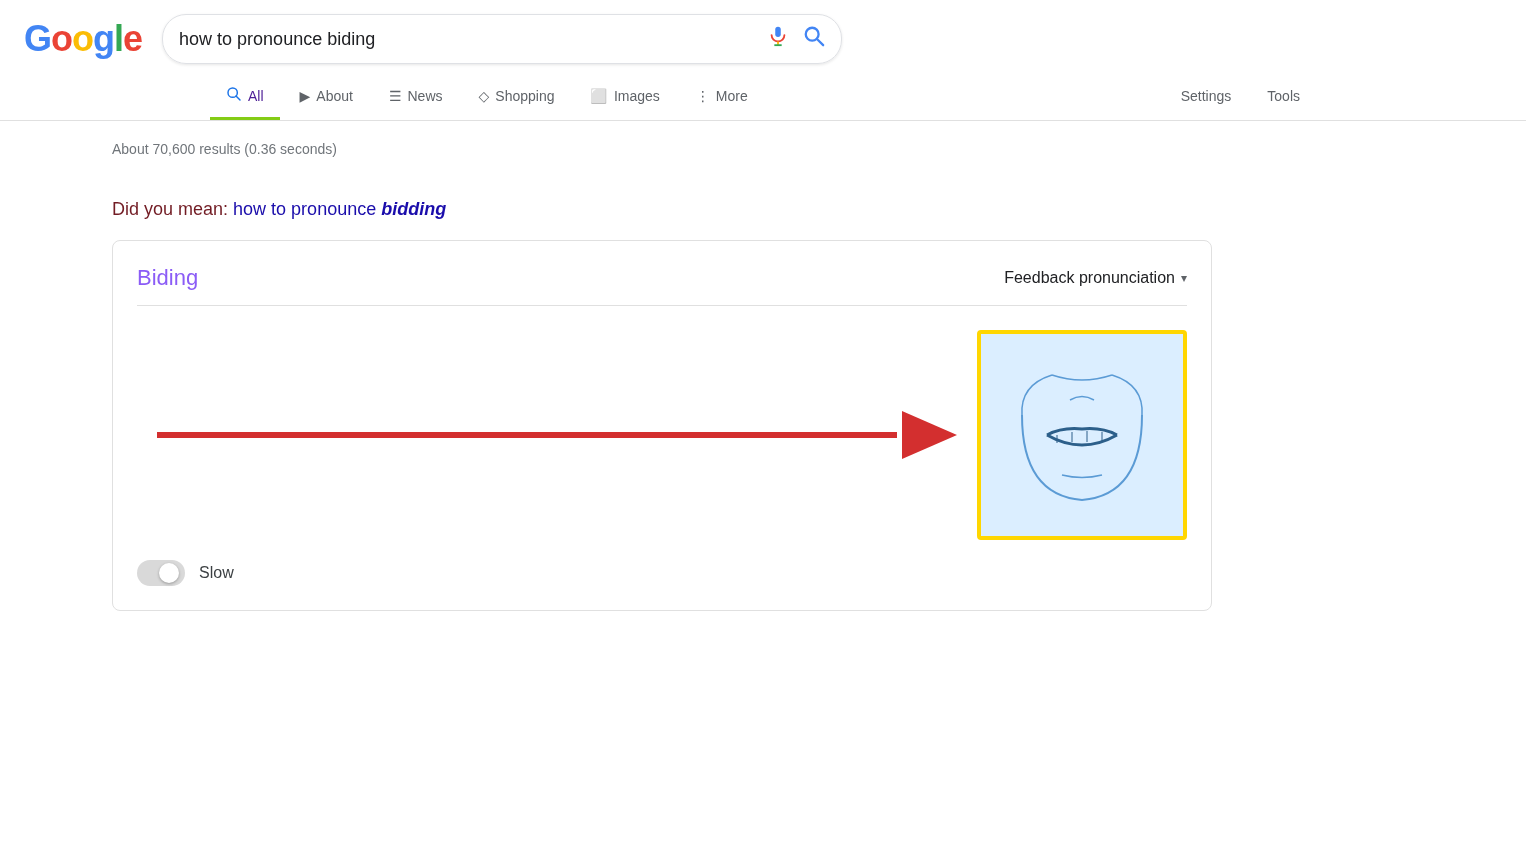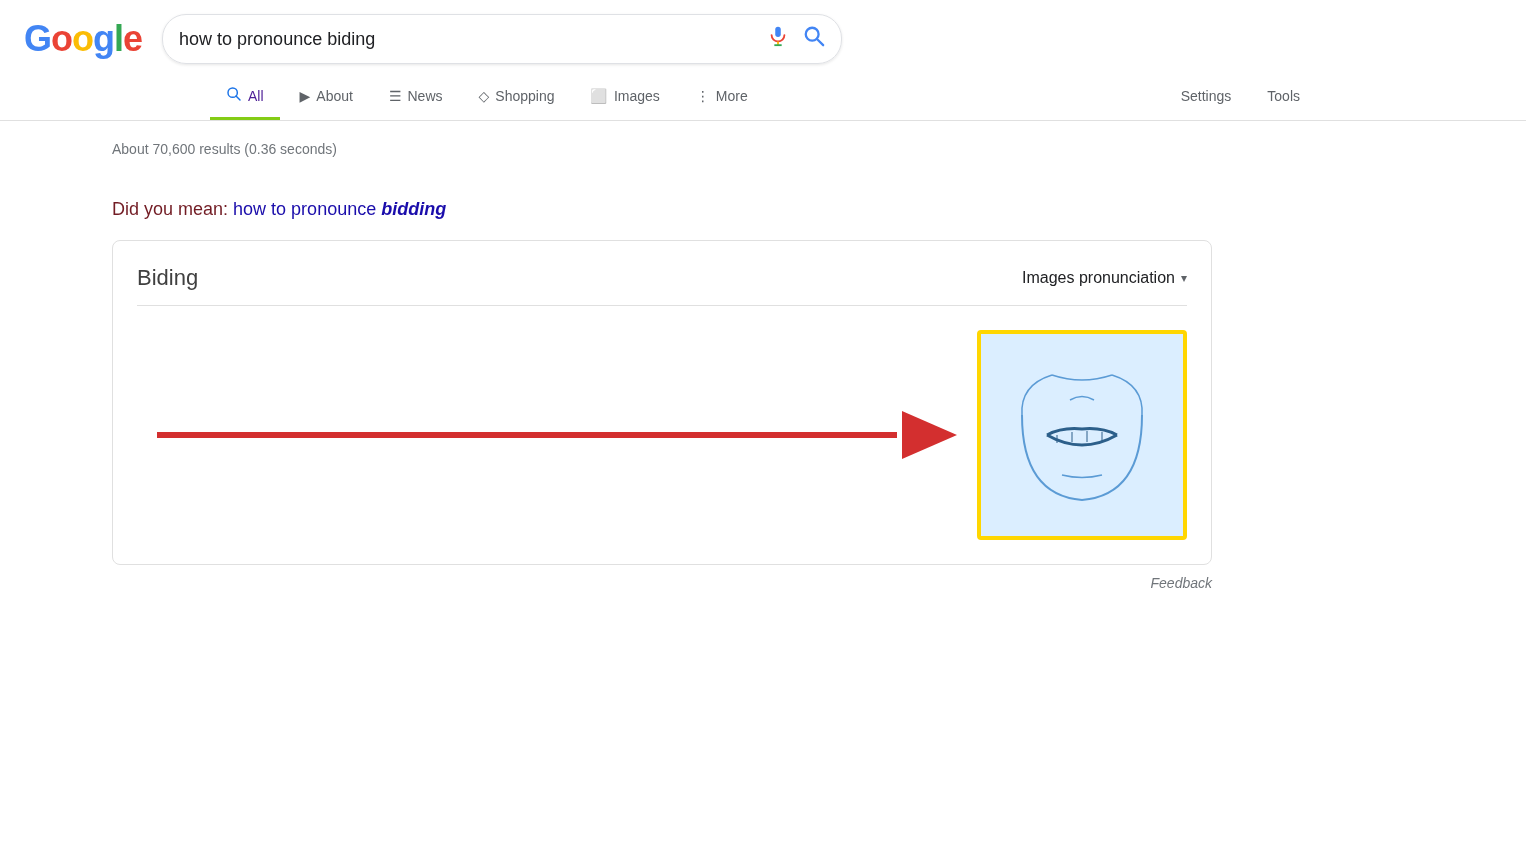--- a/index.html
+++ b/index.html
@@ -135,21 +135,21 @@
       display: flex;
       justify-content: space-between;
       align-items: center;
       padding-bottom: 14px;
       border-bottom: 1px solid #e0e0e0;
       margin-bottom: 24px;
     }
     .card-word {
       font-size: 22px;
       font-weight: 500;
-      color: #404040;
+      color: #8b5cf6;
     }
     .pronunciation-selector {
       display: flex;
       align-items: center;
       gap: 6px;
       font-size: 16px;
       color: #202124;
       cursor: pointer;
     }
     .dropdown-arrow {
@@ -357,21 +357,21 @@
     <a class="dym-link">
       <span>how to pronounce </span><span class="dym-bold">bidding</span>
     </a>
   </div>
 
   <div class="pronunciation-card">
 
     <div class="card-header">
       <span class="card-word">Biding</span>
       <div class="pronunciation-selector">
-        <span>Images pronunciation</span>
+        <span>Feedback pronunciation</span>
         <span class="dropdown-arrow">▾</span>
       </div>
     </div>
 
     <div class="pronunciation-body">
 
       <div class="arrow-container">
         <div class="arrow-line"></div>
         <div class="arrow-head"></div>
       </div>
@@ -395,20 +395,23 @@
           <line x1="55" y1="80" x2="55" y2="88" stroke="#2c5f8a" stroke-width="1"></line>
           <line x1="70" y1="77" x2="70" y2="87" stroke="#2c5f8a" stroke-width="1"></line>
           <line x1="85" y1="76" x2="85" y2="87" stroke="#2c5f8a" stroke-width="1"></line>
           <line x1="100" y1="77" x2="100" y2="87" stroke="#2c5f8a" stroke-width="1"></line>
 
           <path d="M60 120 Q80 125 100 120" stroke="#5b9bd5" stroke-width="1.5" fill="none"></path>
         </svg>
       </div>
     </div>
 
+    <div class="slow-row">
+      <div class="toggle-container">
+        <div class="toggle-knob"></div>
+      </div>
+      <span class="slow-label">Slow</span>
+    </div>
 
   </div>
 
-  <div class="feedback-row">
-    <a class="feedback-link">Feedback</a>
-  </div>
 
 </div>
 
 </body></html>

